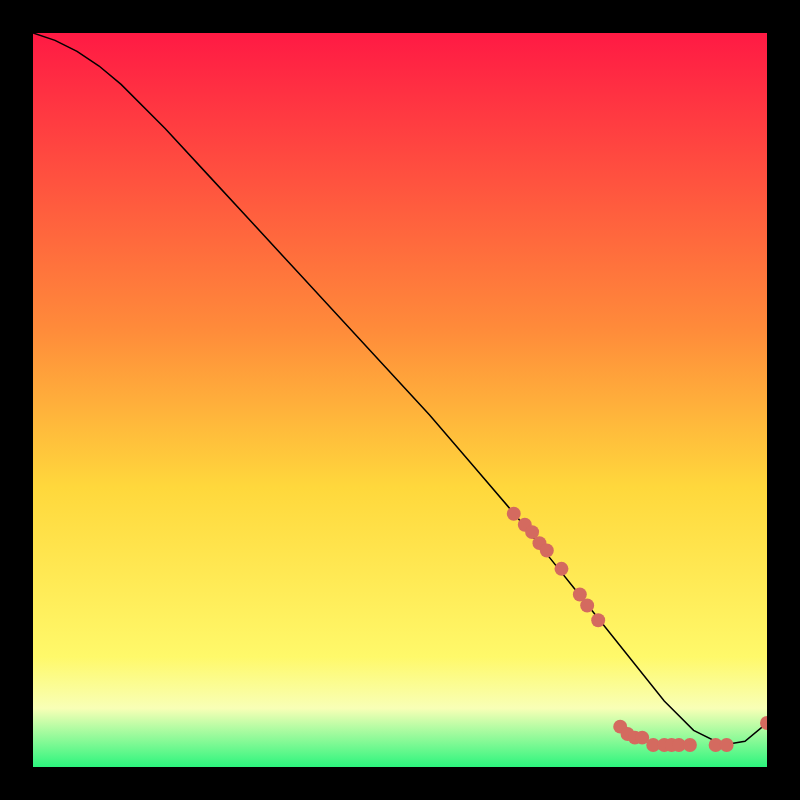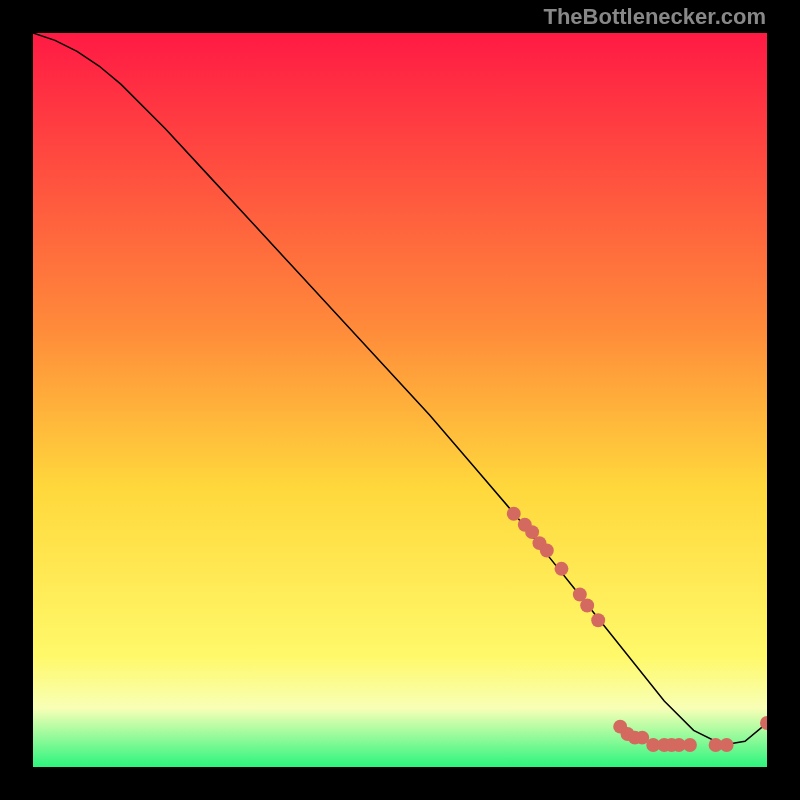--- a/index.html
+++ b/index.html
@@ -67,14 +67,13 @@
         <circle cx="84.5" cy="97" r="0.95" fill="#d46a5f"></circle>
         <circle cx="86" cy="97" r="0.95" fill="#d46a5f"></circle>
         <circle cx="87" cy="97" r="0.95" fill="#d46a5f"></circle>
         <circle cx="88" cy="97" r="0.95" fill="#d46a5f"></circle>
         <circle cx="89.5" cy="97" r="0.95" fill="#d46a5f"></circle>
         <circle cx="93" cy="97" r="0.95" fill="#d46a5f"></circle>
         <circle cx="94.5" cy="97" r="0.95" fill="#d46a5f"></circle>
         <circle cx="100" cy="94" r="0.95" fill="#d46a5f"></circle>
       </g>
   </svg>
-  <div id="watermark">TheBottlenecker.com</div>
 </div>
 
 </body></html>

